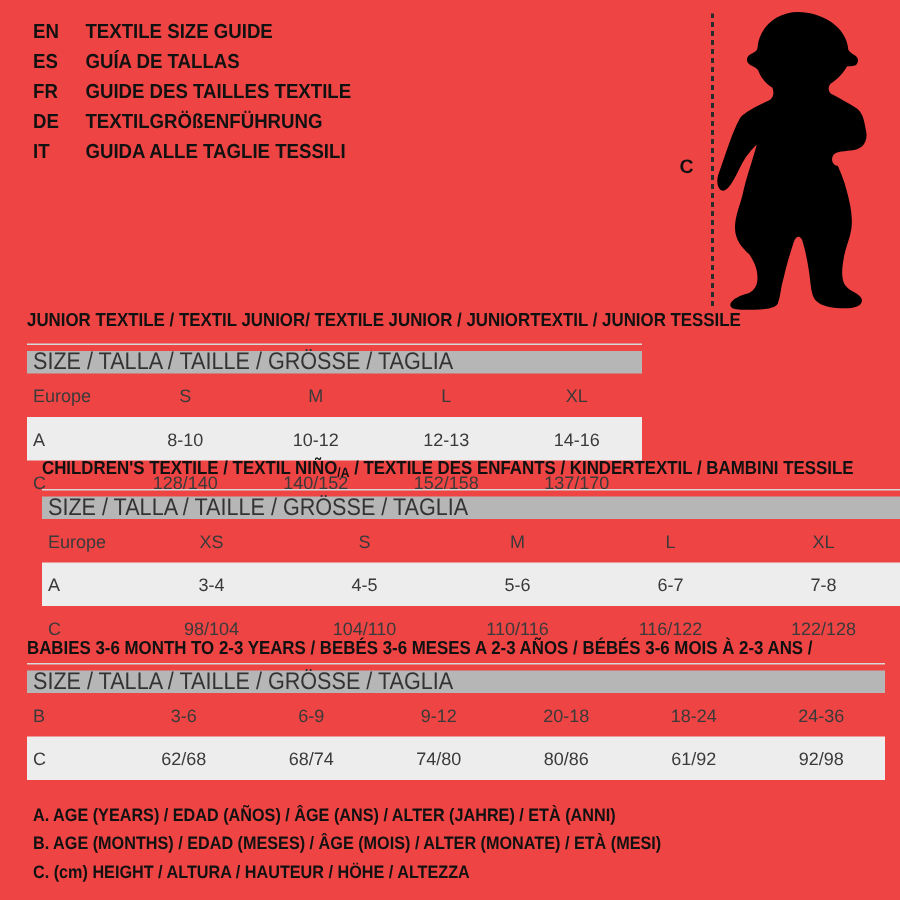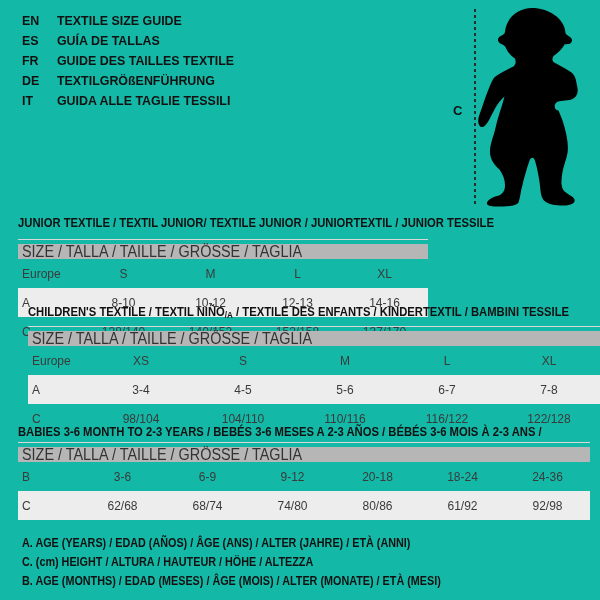--- a/index.html
+++ b/index.html
@@ -1,37 +1,37 @@
 <!DOCTYPE html>
 <html><head>
 <meta charset="utf-8">
 <style>
   html,body{margin:0;padding:0;background:#fff;}
-  .page{position:relative;width:600px;height:600px;background:#14b8a6;
+  .page{position:relative;width:600px;height:600px;background:#ef4444;
         font-family:"Liberation Sans",sans-serif;color:#1d1d1d;overflow:hidden;}
 
   
   .cond{display:inline-block;transform:scaleX(.9);transform-origin:0 50%;white-space:nowrap;}
 
   
   .lang-list{position:absolute;left:22px;top:10px;}
   .lang-row{display:flex;height:20px;align-items:center;transform:scaleX(.92);transform-origin:0 50%;white-space:nowrap;}
   .lang-code{width:38px;font-weight:700;font-size:13.5px;color:#111;}
   .lang-title{font-weight:700;font-size:13.5px;color:#111;}
 
   
   .measure-line{position:absolute;left:474px;top:9px;width:2px;height:197px;
         background:repeating-linear-gradient(180deg,#2b2b2b 0 3px,transparent 3px 6px);}
   .measure-label{position:absolute;left:453px;top:103px;font-weight:700;font-size:13px;color:#111;}
   .silhouette{position:absolute;left:478px;top:6px;width:114px;height:202px;}
   .silhouette path{fill:#000;}
 
   
   .size-table{position:absolute;left:18px;font-size:12px;color:#3a3a3a;}
-  .t1{top:216px;width:410px;}
+  .t1{top:206px;width:410px;}
   .t2{top:305px;width:572px;margin-left:10px;}
   .t3{top:425px;width:572px;}
   .tbl-title{height:14px;line-height:14px;font-weight:700;font-size:12.5px;color:#111;white-space:nowrap;}
   .rule{height:1px;background:#d8d8d8;}
   .t1 .rule{margin-top:9px;}
   .t2 .rule{margin-top:7px;}
   .t3 .rule{margin-top:3px;}
   .band{height:15px;margin-top:4px;background:#b6b6b6;display:flex;align-items:center;
         padding-left:4px;box-sizing:border-box;color:#333;font-size:16px;}
   .trow{display:flex;height:29px;align-items:center;}
@@ -173,17 +173,17 @@
       <span class="tcell">68/74</span>
       <span class="tcell">74/80</span>
       <span class="tcell">80/86</span>
       <span class="tcell">61/92</span>
       <span class="tcell">92/98</span>
     </div>
   </section>
 
   <div class="footnotes">
     <div class="footnote"><span class="cond">A. AGE (YEARS) / EDAD (AÑOS) / ÂGE (ANS) / ALTER (JAHRE) / ETÀ (ANNI)</span></div>
+    <div class="footnote"><span class="cond">B. AGE (MONTHS) / EDAD (MESES) / ÂGE (MOIS) / ALTER (MONATE) / ETÀ (MESI)</span></div>
     <div class="footnote"><span class="cond">C. (cm) HEIGHT / ALTURA / HAUTEUR / HÖHE / ALTEZZA</span></div>
-    <div class="footnote"><span class="cond">B. AGE (MONTHS) / EDAD (MESES) / ÂGE (MOIS) / ALTER (MONATE) / ETÀ (MESI)</span></div>
   </div>
 
 </div>
 
 </body></html>

